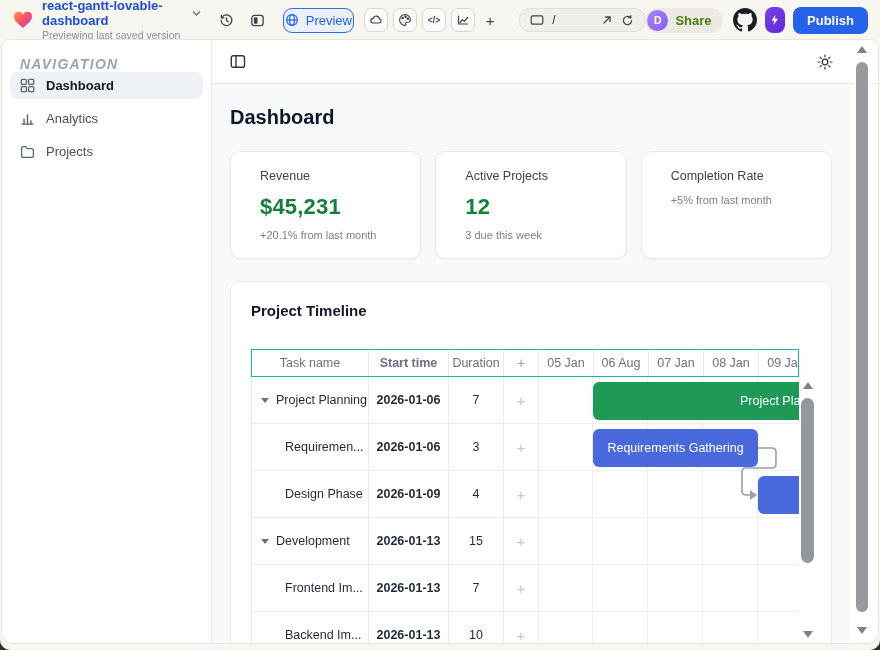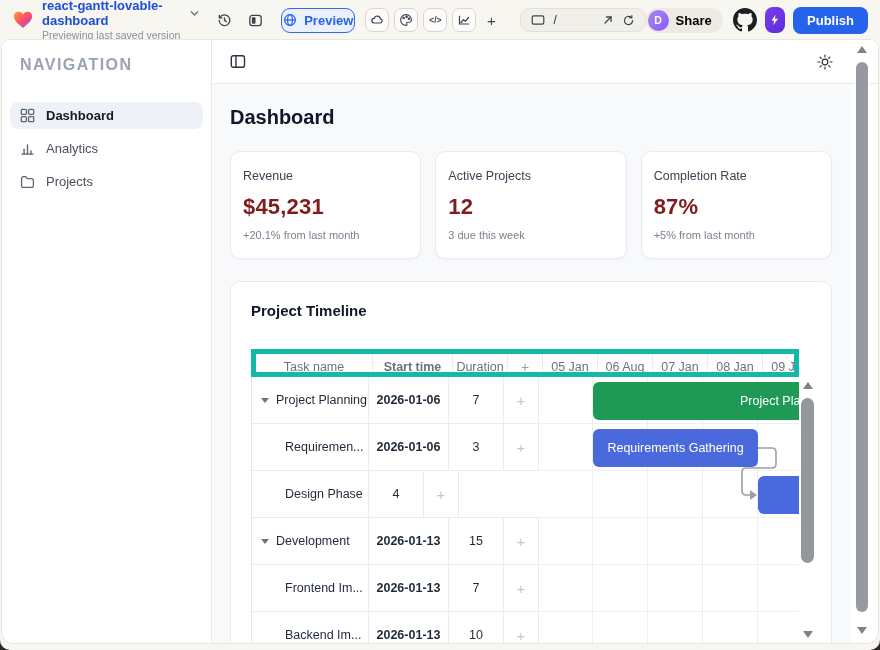--- a/index.html
+++ b/index.html
@@ -6,60 +6,60 @@
   html,body { width:880px; height:650px; overflow:hidden; background:#2d2b28; font-family:"Liberation Sans", sans-serif; }
   .window { position:relative; width:880px; height:650px; background:#f8f6f1; border-radius:0 0 10px 10px; overflow:hidden; }
 
   
   .topbar { height:40px; display:flex; align-items:center; padding:0 12px; background:#f8f6f1; }
   .tb-titles { margin-left:8px; line-height:1.15; }
   .tb-title { font-size:13px; font-weight:700; color:#1d4ed8; display:flex; align-items:center; gap:5px; }
   .tb-sub { font-size:10.5px; color:#8a9099; }
   .tb-ico { color:#3c434d; display:flex; align-items:center; justify-content:center; cursor:pointer; }
   .hist { margin-left:18px; } .device { margin-left:16px; }
-  .preview-btn { display:flex; align-items:center; gap:7px; border:1.5px solid #3569e8; background:#eaf1fd; color:#2563eb; font-weight:700; font-size:13px; padding:4px 1px; border-radius:9px; margin-left:18px; cursor:pointer; }
+  .preview-btn { display:flex; align-items:center; gap:7px; border:1.5px solid #3569e8; background:#eaf1fd; color:#2563eb; font-weight:400; font-size:13px; padding:4px 1px; border-radius:9px; margin-left:18px; cursor:pointer; }
   .icon-btn { width:24px; height:24px; border:1px solid #d9d6cf; border-radius:7px; background:#fcfbf9; display:flex; align-items:center; justify-content:center; color:#3c434d; cursor:pointer; }
   .btn-row { display:flex; gap:5px; margin-left:10px; }
   .plus-btn { margin-left:8px; font-size:15px; color:#3c434d; cursor:pointer; width:18px; text-align:center; }
   .url-bar { display:flex; align-items:center; gap:8px; background:#f1efea; border:1px solid #e3e0d9; border-radius:10px; padding:4px 10px; margin-left:22px; width:154px; color:#3c434d; }
   .url-path { font-size:12px; color:#1c2430; flex:1; }
   .share-pill { display:flex; align-items:center; gap:7px; background:#edeae4; border-radius:999px; padding:2px 11px 2px 2px; margin-left:auto; cursor:pointer; }
   .avatar { width:21px; height:21px; border-radius:50%; background:linear-gradient(135deg,#a886f2,#8b5cf6); color:#fff; font-size:10.5px; font-weight:700; display:flex; align-items:center; justify-content:center; }
-  .share-txt { font-size:13px; font-weight:600; color:#000000; }
+  .share-txt { font-size:13px; font-weight:600; color:#4d7c0f; }
   .gh-btn { margin-left:10px; cursor:pointer; display:flex; }
   .bolt-btn { width:26px; height:26px; margin-left:8px; border-radius:8px; background:linear-gradient(135deg,#7c3df0,#5d2bd6); display:flex; align-items:center; justify-content:center; cursor:pointer; }
   .publish-btn { margin-left:8px; background:#2563eb; color:#fff; border:none; font-size:13px; font-weight:600; padding:6px 14px; border-radius:8px; cursor:pointer; font-family:inherit; }
 
   
   .panel { position:absolute; left:2px; right:2px; top:40px; bottom:7px; background:#fff; border-radius:8px 8px 12px 12px; box-shadow:0 0 0 1px #e9e6e0; overflow:hidden; }
   .sidebar { position:absolute; left:0; top:0; bottom:0; width:210px; border-right:1px solid #e8eaee; background:#fff; padding:14px 8px; }
-  .nav-label { font-size:16px; font-weight:700; letter-spacing:.09em; color:#9aa3b0; padding:0 10px; margin:2px 0 28px; }
+  .nav-label { font-size:14px; font-weight:700; letter-spacing:.09em; color:#9aa3b0; padding:0 10px; margin:2px 0 0;font-style:italic; }
   .nav-item { display:flex; align-items:center; gap:11px; padding:6px 10px; border-radius:8px; font-size:13px; color:#49505c; margin-bottom:6px; cursor:pointer; }
   .nav-item .nico { display:flex; color:#5b6472; }
   .nav-item.active { background:#eef1f5; color:#131b27; font-weight:600; }
 
   .main { position:absolute; left:210px; right:0; top:0; bottom:0; background:#fff; }
   .main-header { height:44px; border-bottom:1px solid #e7eaee; display:flex; align-items:center; padding:0 45px 0 18px; }
   .mh-toggle { color:#2b3340; display:flex; cursor:pointer; }
   .mh-sun { margin-left:auto; color:#2b3340; display:flex; cursor:pointer; }
   .content { position:absolute; top:44px; left:0; right:28px; bottom:0; background:#f7f9fb; padding:20px 18px; overflow:hidden; }
   .page-title { font-size:20px; font-weight:700; color:#0f172a; margin:2px 0 22px; }
 
   .stats { display:flex; gap:14px; margin-bottom:22px; }
-  .stat-card { flex:1; background:#fff; border:1px solid #e7eaee; border-radius:10px; padding:17px 12px; box-shadow:0 1px 2px rgba(16,24,40,.04); }
+  .stat-card { flex:1; background:#fff; border:1px solid #e7eaee; border-radius:10px; padding:17px 29px; box-shadow:0 1px 2px rgba(16,24,40,.04); }
   .stat-label { font-size:12.5px; color:#3b4452; margin-bottom:11px; }
-  .stat-value { font-size:22px; font-weight:800; color:#7f1d1d; margin-bottom:9px; letter-spacing:.2px; }
+  .stat-value { font-size:22px; font-weight:800; color:#15803d; margin-bottom:9px; letter-spacing:.2px; }
   .stat-sub { font-size:11px; color:#7a828e; }
 
   .timeline-card { background:#fff; border:1px solid #e7eaee; border-radius:10px; padding:20px; height:420px; }
   .timeline-title { font-size:15px; font-weight:700; color:#111827; margin-bottom:30px; }
 
   
   .gantt { position:relative; width:566px; height:312px; font-size:12.5px; color:#1f2937; }
-  .g-head { position:absolute; left:0; top:0; width:548px; height:28px; display:flex; overflow:hidden; border:5px solid #14b8a6; color:#6b7280; background:#fff; }
+  .g-head { position:absolute; left:0; top:0; width:548px; height:28px; display:flex; overflow:hidden; border:1px solid #14b8a6; color:#6b7280; background:#fff; }
   .g-hcell { height:26px; line-height:26px; text-align:center; border-right:1px solid #e9ebef; flex:none; white-space:nowrap; }
   .w-name{width:117px;} .w-start{width:80px;font-weight:bold;} .w-dur{width:55px;} .w-plus{width:35px; color:#9aa1ab; font-size:14px; cursor:pointer;}
   .g-date{width:55px;}
   .g-body { position:absolute; left:0; top:28px; width:548px; height:268px; overflow:hidden; border-left:1px solid #e4e7eb; background:#fff; }
   .g-row { display:flex; height:47px; border-bottom:1px solid #eaedf0; }
   .g-cell { flex:none; border-right:1px solid #eaedf0; display:flex; align-items:center; justify-content:center; }
   .g-cell.c-name { justify-content:flex-start; padding-left:9px; }
   .c-name .lbl { white-space:nowrap; overflow:hidden; max-width:96px; }
   .c-name.child { padding-left:33px; }
   .chev { width:0; height:0; border-left:4px solid transparent; border-right:4px solid transparent; border-top:5px solid #6b7280; margin-right:7px; flex:none; }
@@ -265,21 +265,20 @@
             <div class="stat-value">$45,231</div>
             <div class="stat-sub">+20.1% from last month</div>
           </div>
           <div class="stat-card">
             <div class="stat-label">Active Projects</div>
             <div class="stat-value">12</div>
             <div class="stat-sub">3 due this week</div>
           </div>
           <div class="stat-card">
             <div class="stat-label">Completion Rate</div>
-            <div class="stat-value">87%</div>
             <div class="stat-sub">+5% from last month</div>
           </div>
         </div>
 
         <div class="timeline-card">
           <div class="timeline-title">Project Timeline</div>
 
           <div class="gantt">
             <div class="g-head" id="g-head">
               <div class="g-hcell w-name">Task name</div>
@@ -308,20 +307,21 @@
                     <span class="lbl">Requiremen...</span>
                   </div>
                   <div class="g-cell w-start">2026-01-06</div>
                   <div class="g-cell w-dur">3</div>
                   <div class="g-cell w-plus c-plus">+</div>
                 </div>
                 <div class="g-row">
                   <div class="g-cell c-name w-name child">
                     <span class="lbl">Design Phase</span>
                   </div>
+                  <div class="g-cell w-start">2026-01-09</div>
                   <div class="g-cell w-dur">4</div>
                   <div class="g-cell w-plus c-plus">+</div>
                 </div>
                 <div class="g-row">
                   <div class="g-cell c-name w-name">
                     <span class="chev"></span>
                     <span class="lbl">Development</span>
                   </div>
                   <div class="g-cell w-start">2026-01-13</div>
                   <div class="g-cell w-dur">15</div>

